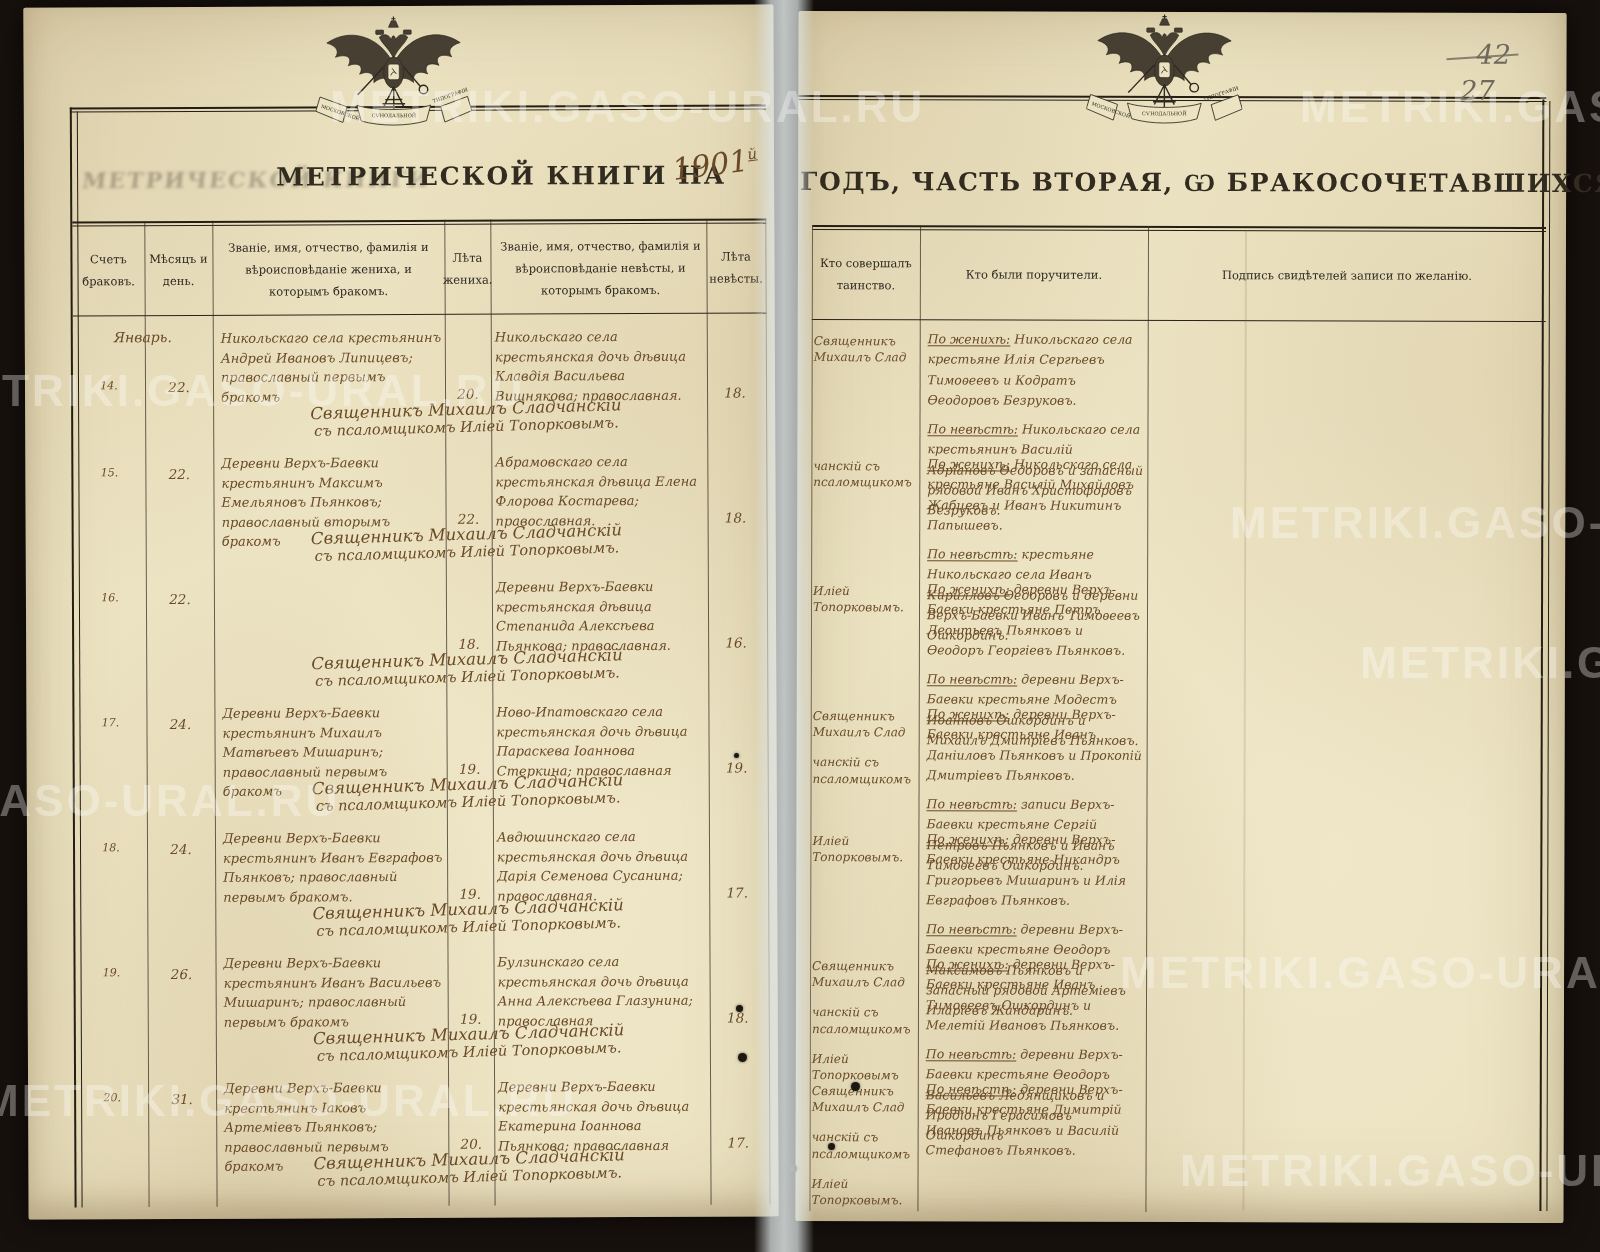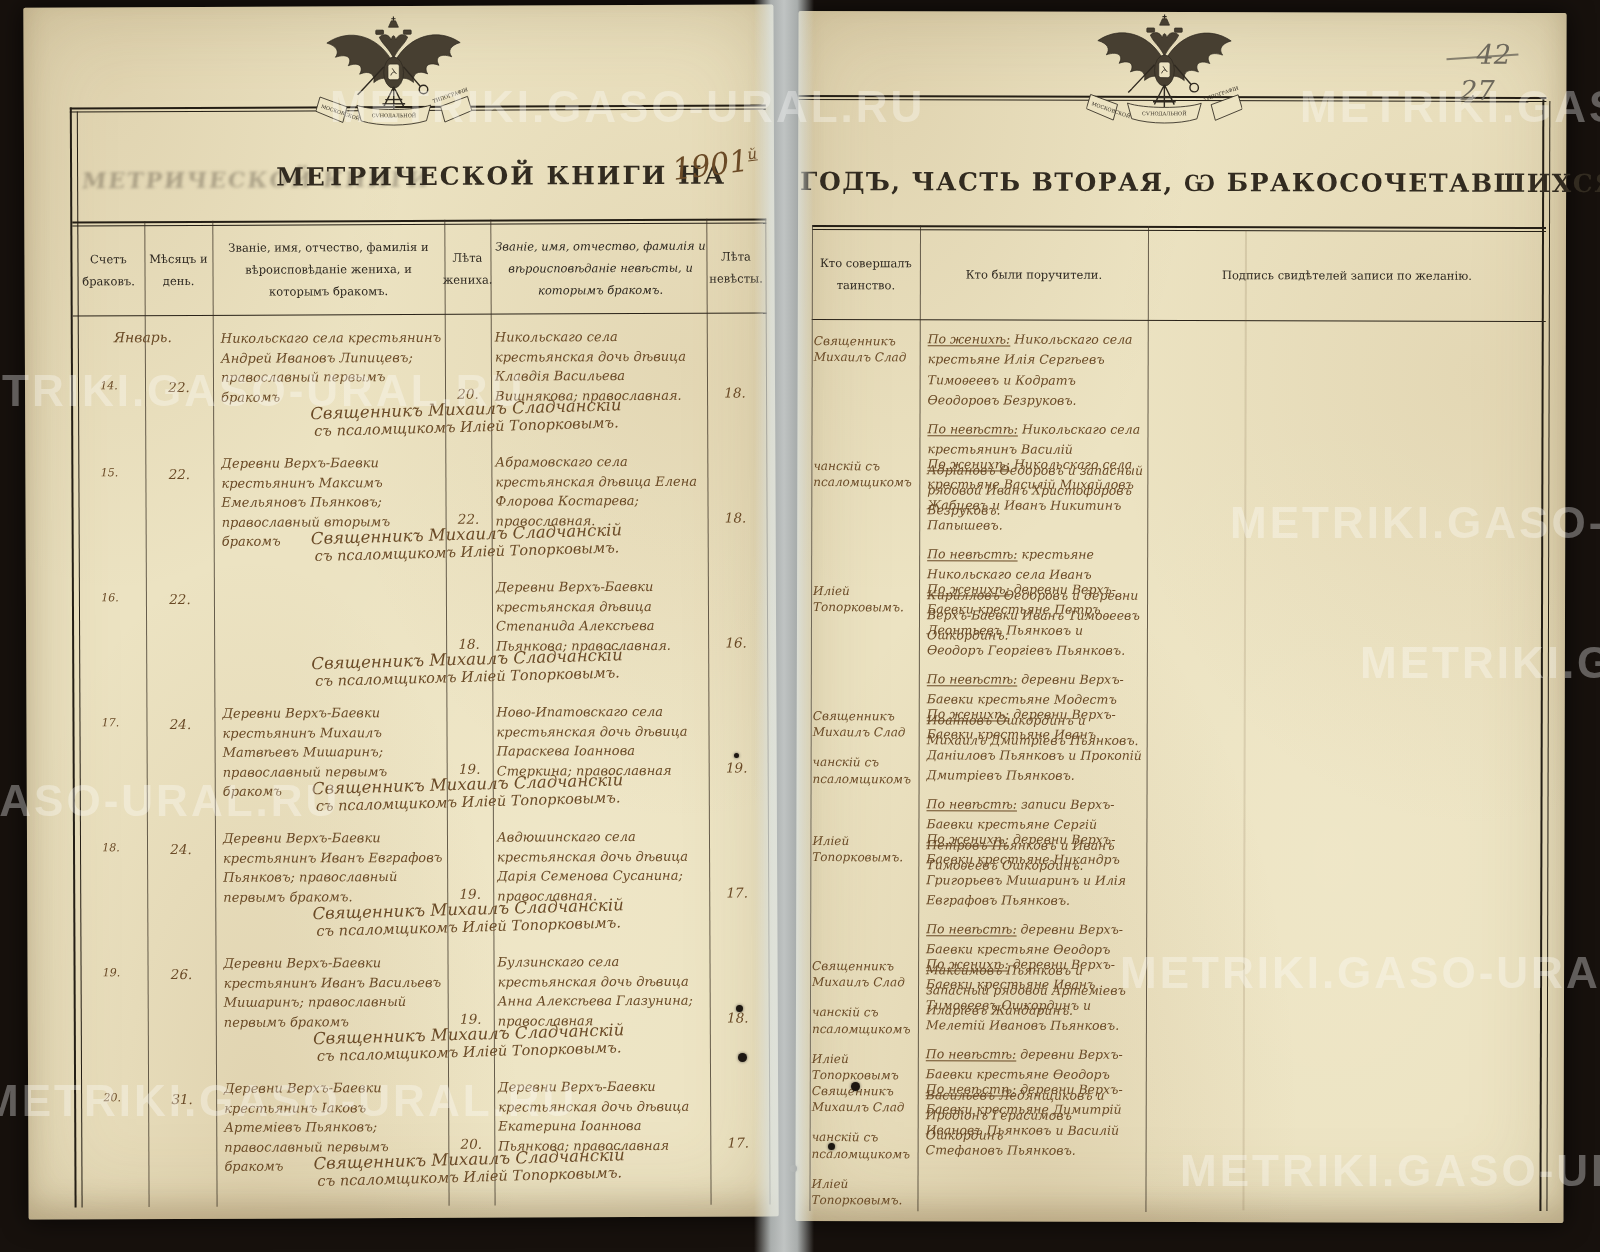--- a/index.html
+++ b/index.html
@@ -134,21 +134,21 @@
   <div class="colline" style="left:188px;top:214px;height:986px;"></div>
   <div class="colline" style="left:420px;top:214px;height:986px;"></div>
   <div class="colline" style="left:466px;top:214px;height:986px;"></div>
   <div class="colline" style="left:682px;top:214px;height:986px;"></div>
   <div class="colline" style="left:741px;top:214px;height:986px;"></div>
 
   <div class="hcell" style="left:48px;top:222px;width:72px;height:84px;">Счетъ браковъ.</div>
   <div class="hcell" style="left:120px;top:222px;width:68px;height:84px;">Мѣсяцъ и день.</div>
   <div class="hcell" style="left:188px;top:222px;width:232px;height:84px;">Званіе, имя, отчество, фамилія и вѣроисповѣданіе жениха, и которымъ бракомъ.</div>
   <div class="hcell" style="left:420px;top:222px;width:46px;height:84px;">Лѣта жениха.</div>
-  <div class="hcell" style="left:466px;top:222px;width:220px;height:84px;font-style:italic;">Званіе, имя, отчество, фамилія и вѣроисповѣданіе невѣсты, и которымъ бракомъ.</div>
+  <div class="hcell" style="left:466px;top:222px;width:220px;height:84px;">Званіе, имя, отчество, фамилія и вѣроисповѣданіе невѣсты, и которымъ бракомъ.</div>
   <div class="hcell" style="left:682px;top:222px;width:59px;height:84px;">Лѣта невѣсты.</div>
 
   <div id="left-rows" style="position:absolute;inset:0;">
       <div class="row-l first" style="top: 320px;">
     <div class="hw month">Январь.</div>
     <div class="hw num">14.</div>
     <div class="hw day">22.</div>
     <div class="hw groom">Никольскаго села крестьянинъ Андрей Ивановъ Липицевъ; православный первымъ бракомъ</div>
     <div class="hw groom-age">20.</div>
     <div class="hw bride">Никольскаго села крестьянская дочь дѣвица Клавдія Васильева Вишнякова; православная.</div>

